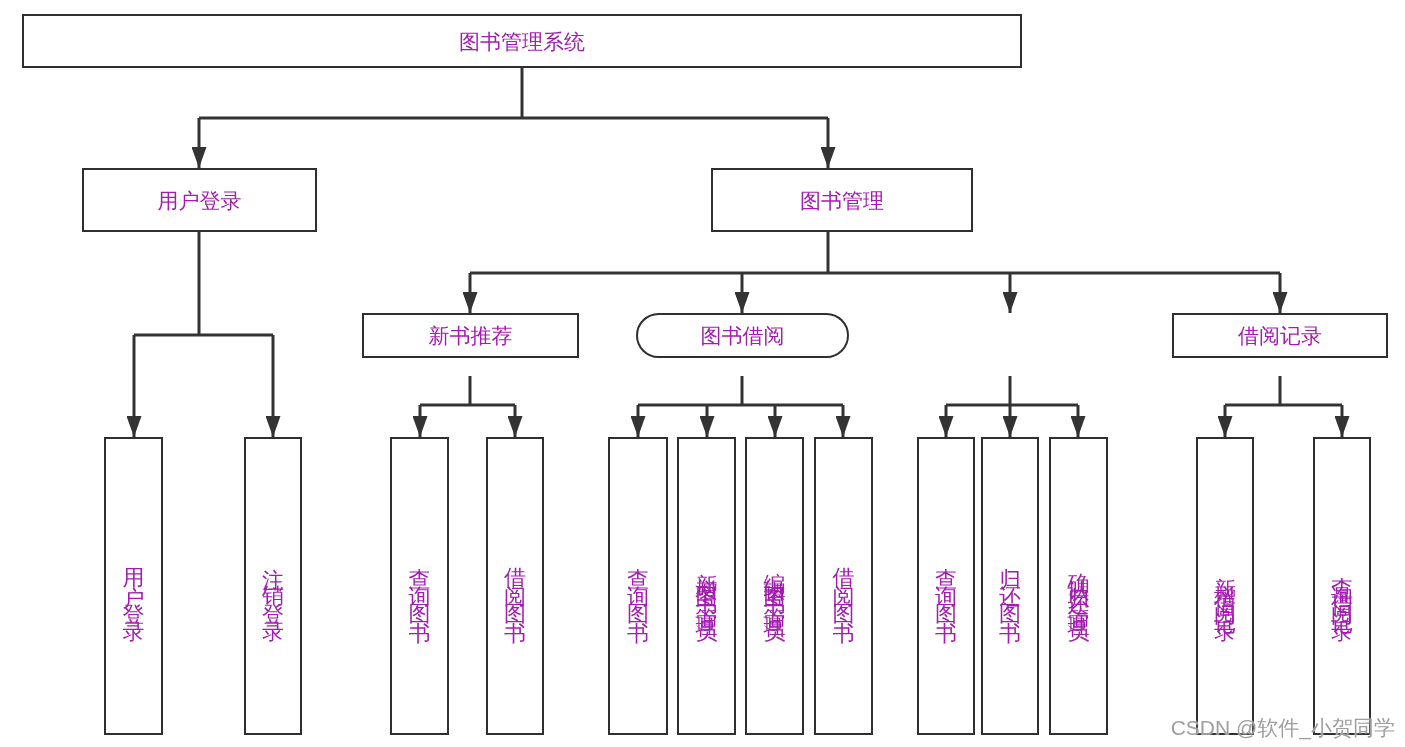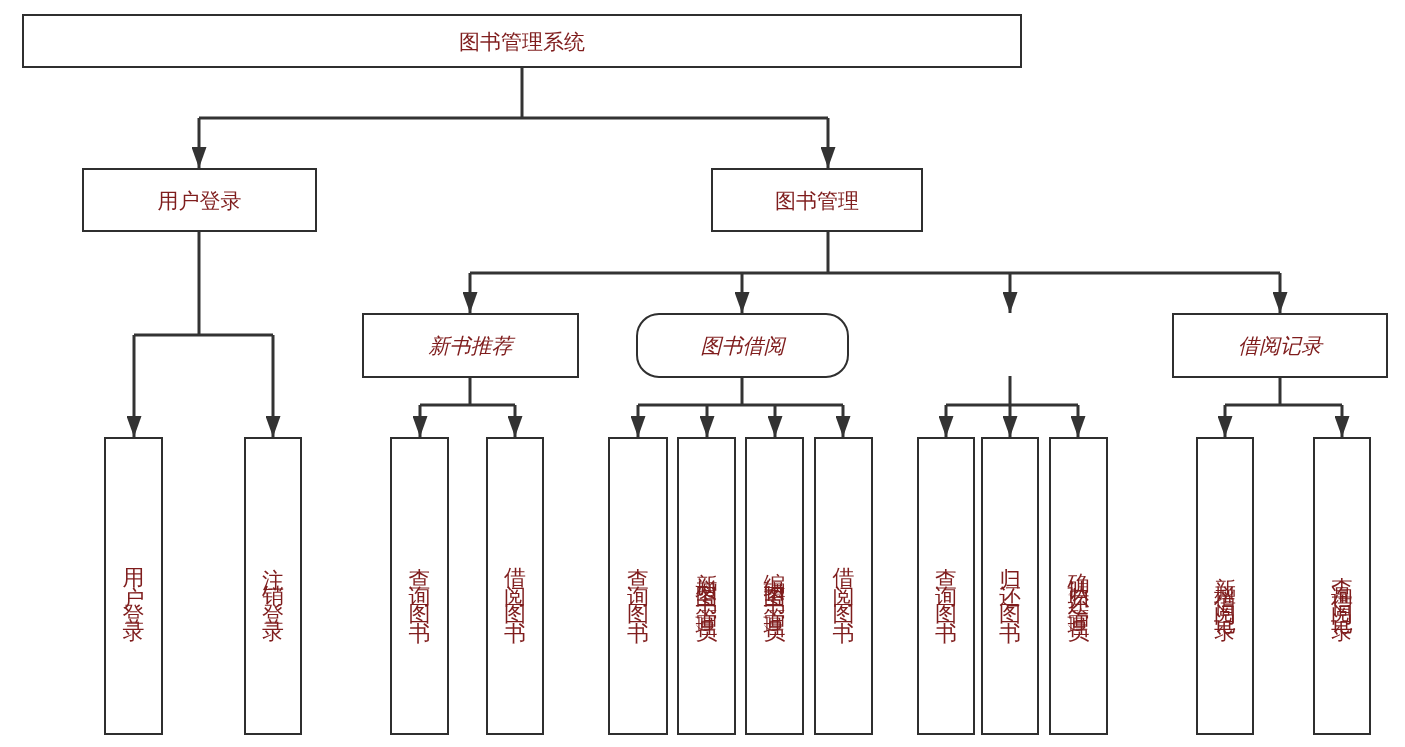--- a/index.html
+++ b/index.html
@@ -29,30 +29,30 @@
     marker-end: url(#ah);
   }
   .box {
     position: absolute;
     box-sizing: border-box;
     background: #ffffff;
     border: 2.5px solid #2f2f2f;
     display: flex;
     align-items: center;
     justify-content: center;
-    color: #7f1d1d;
+    color: #a21caf;
   }
   .h-label {
     font-size: 21px;
     line-height: 1;
     white-space: nowrap;
   }
   .root-box   { left: 22px;  top: 14px;  width: 1000px; height: 54px; }
   .l2-box     { top: 168px; height: 64px; }
-  .l3-box     { top: 313px; height: 65px; font-style: italic; }
+  .l3-box     { top: 313px; height: 45px; }
   .leaf       { top: 437px; height: 298px; }
   .v-label {
     writing-mode: vertical-rl;
     text-orientation: mixed;
     font-size: 22px;
     line-height: 1;
   }
   .sp4 { letter-spacing: 18px; }
   .sp6 { letter-spacing: 9px; }
   .sp9 { letter-spacing: 7px; }
@@ -120,21 +120,21 @@
     <path class="ln arrow" d="M1342 405 V437"></path>
   </svg>
 
   <div class="box root-box">
     <span class="h-label">图书管理系统</span>
   </div>
 
   <div class="box l2-box" style="left:82px; width:235px;">
     <span class="h-label">用户登录</span>
   </div>
-  <div class="box l2-box" style="left:711px; width:212px;">
+  <div class="box l2-box" style="left:711px; width:262px;">
     <span class="h-label">图书管理</span>
   </div>
 
   <div class="box l3-box" style="left:362px; width:217px;">
     <span class="h-label">新书推荐</span>
   </div>
   <div class="box l3-box" style="left:636px; width:213px;border-radius:23px;">
     <span class="h-label">图书借阅</span>
   </div>
   <div class="box l3-box" style="left:1172px; width:216px;">
@@ -178,14 +178,15 @@
     <span class="v-label sp9">确认归还（管理员）</span>
   </div>
 
   <div class="box leaf" style="left:1196px; width:58px;">
     <span class="v-label sp6">新增借阅记录</span>
   </div>
   <div class="box leaf" style="left:1313px; width:58px;">
     <span class="v-label sp6">查询借阅记录</span>
   </div>
 
+  <div class="watermark">CSDN @软件_小贺同学</div>
 
 </div>
 
 </body></html>

